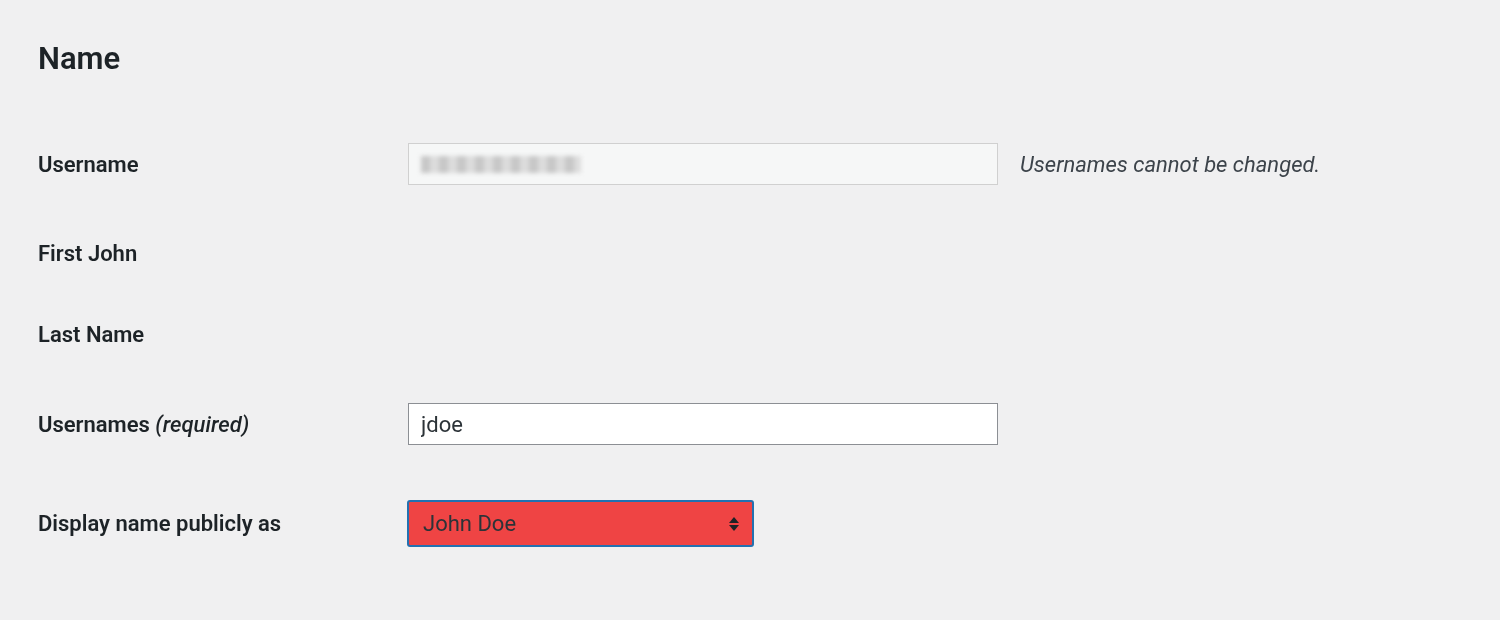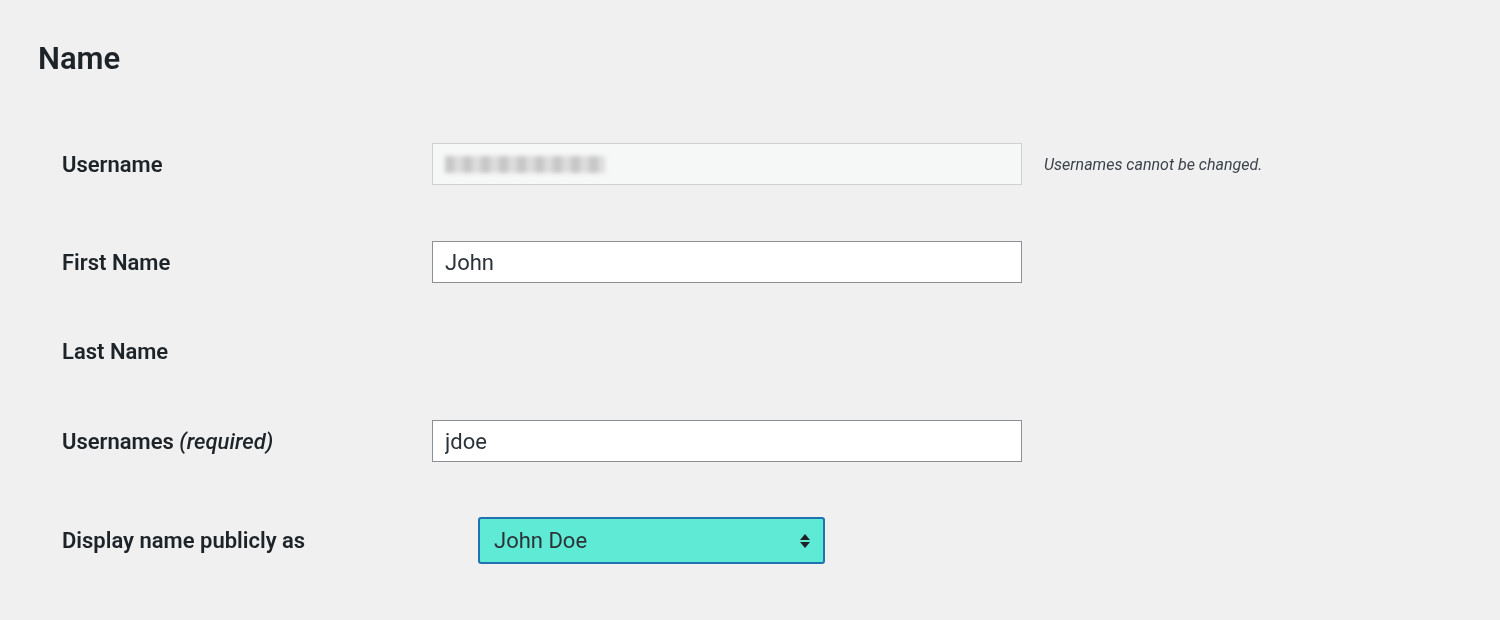--- a/index.html
+++ b/index.html
@@ -18,25 +18,23 @@
     }
     .section-heading {
       font-size: 31px;
       font-weight: 600;
       margin-bottom: 66px;
     }
     .form-row {
       display: flex;
       align-items: center;
       margin-bottom: 56px;
-      margin-left: 24px;
     }
     .form-row.last {
       margin-bottom: 0;
-      gap: 47px;
     }
     .form-label {
       width: 370px;
       flex-shrink: 0;
       font-weight: 600;
       font-size: 22px;
     }
     .form-label .required {
       font-style: italic;
       font-weight: 500;
@@ -74,35 +72,35 @@
         #c7c7c7 0px,
         #c7c7c7 9px,
         #dcdcdc 9px,
         #dcdcdc 18px
       );
       filter: blur(2px);
     }
     .help-text {
       margin-left: 22px;
       font-style: italic;
-      font-size: 16px;
+      font-size: 22px;
       color: #3c434a;
     }
     .form-select-wrapper {
       position: relative;
       display: inline-block;
     }
     .form-select {
       width: 345px;
       height: 45px;
       padding: 6px 34px 6px 14px;
       font-size: 22px;
       border: 1px solid #2271b1;
       border-radius: 2px;
-      background-color: #5eead4;
+      background-color: #ef4444;
       color: #2c3338;
       font-family: inherit;
       appearance: none;
       -webkit-appearance: none;
       box-shadow: 0 0 0 1px #2271b1;
       cursor: pointer;
     }
     .select-arrows {
       position: absolute;
       right: 14px;
@@ -124,22 +122,21 @@
 
 <div class="form-row">
   <label class="form-label">Username</label>
   <div class="redacted-overlay">
     <div class="redacted-blur"></div>
   </div>
   <span class="help-text">Usernames cannot be changed.</span>
 </div>
 
 <div class="form-row">
-  <label class="form-label">First Name</label>
-  <input type="text" class="form-input" value="John" style="">
+  <label class="form-label">First John</label>
 </div>
 
 <div class="form-row">
   <label class="form-label">Last Name</label>
 </div>
 
 <div class="form-row">
   <label class="form-label">
     <span>Usernames</span>
     <span class="required">(required)</span>

